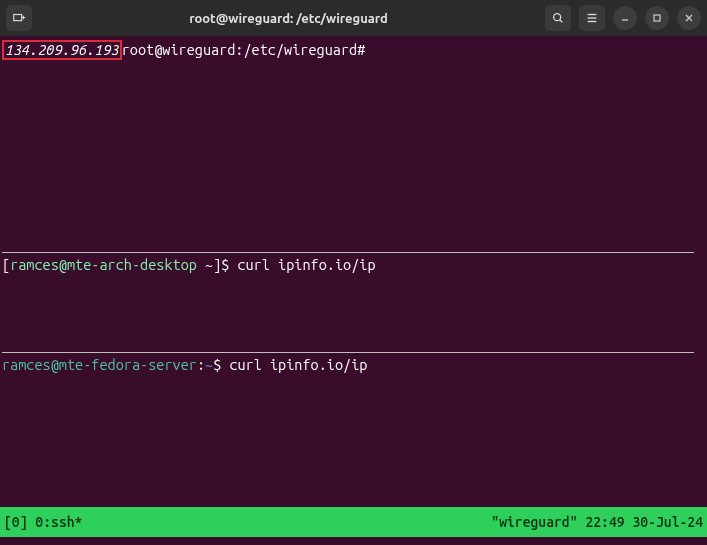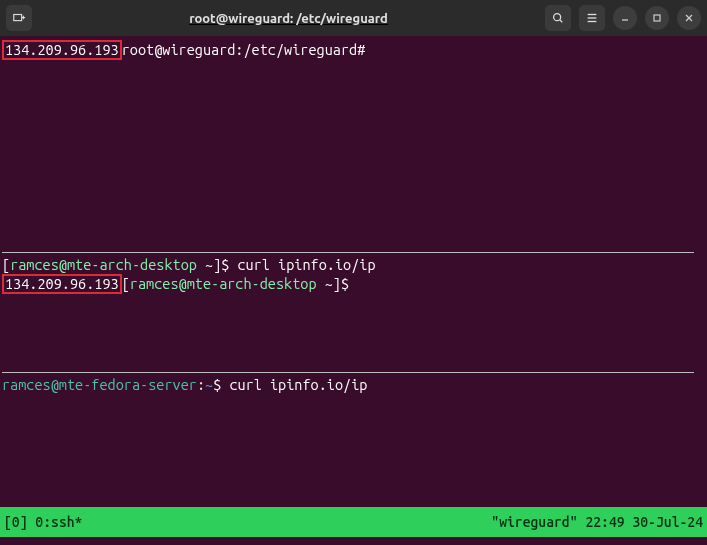--- a/index.html
+++ b/index.html
@@ -13,21 +13,20 @@
   display: flex;
   flex-direction: column;
 }
 .titlebar {
   height: 36px;
   background: #2b2b2b;
   display: flex;
   align-items: center;
   padding: 0 6px;
   gap: 18px;
-  text-decoration: underline;
 }
 .titlebar-left {
   display: flex;
   align-items: center;
 }
 .titlebar-btn {
   width: 26px;
   height: 26px;
   border-radius: 5px;
   background: #3a3a3a;
@@ -73,20 +72,21 @@
 .prompt-user-teal { color: #4ec2a8; text-align: right; }
 .prompt-host-blue { color: #5a9be0; }
 .colon-path { color: #e0e0e0; }
 .cmd { color: #ffffff; }
 .highlight-box {
   display: inline-block;
   border: 2px solid #d92b3a;
   color: #ffffff;
   padding: 0 1px;
   line-height: 16px;
+  font-style: italic;
 }
 .divider {
   height: 1px;
   background: #bfbfbf;
   margin: 2px 0;
   width: 692px;
 }
 .cursor {
   display: inline-block;
   width: 8px;
@@ -171,21 +171,20 @@
     <div class="spacer"></div>
     <div class="spacer"></div>
   <div class="spacer"></div>
     <div class="spacer"></div>
     <div class="spacer"></div>
   <div class="spacer"></div>
 
   <div class="divider"></div>
 
   <div class="line"><span class="cmd">[</span><span class="prompt-user-green">ramces@mte-arch-desktop</span><span class="cmd"> ~]$ </span><span class="cmd">curl ipinfo.io/ip</span></div>
-  <div class="line"><span class="highlight-box">134.209.96.193</span><span class="cmd">[</span><span class="prompt-user-green">ramces@mte-arch-desktop</span><span class="cmd"> ~]$</span></div>
 
   <div class="spacer"></div>
     <div class="spacer"></div>
     <div class="spacer"></div>
     <div class="spacer"></div>
 
   <div class="divider"></div>
 
   <div class="line"><span class="prompt-user-teal">ramces@mte-fedora-server</span><span class="colon-path">:</span><span class="prompt-host-blue">~</span><span class="cmd">$ </span><span class="cmd">curl ipinfo.io/ip</span></div>
 

